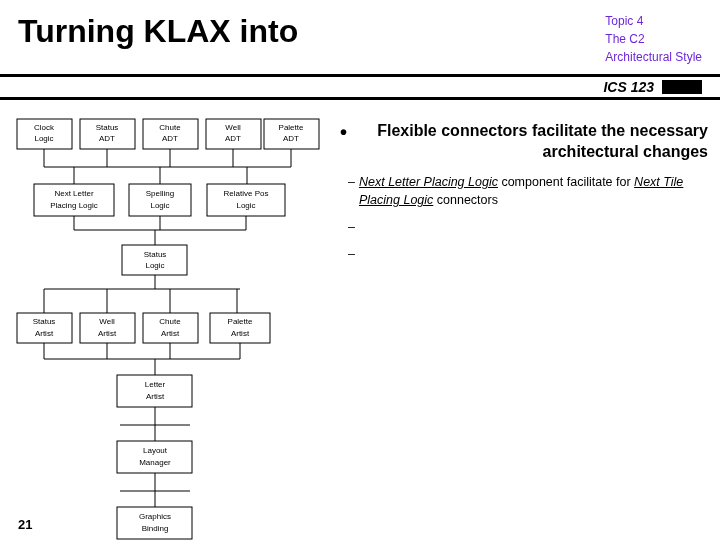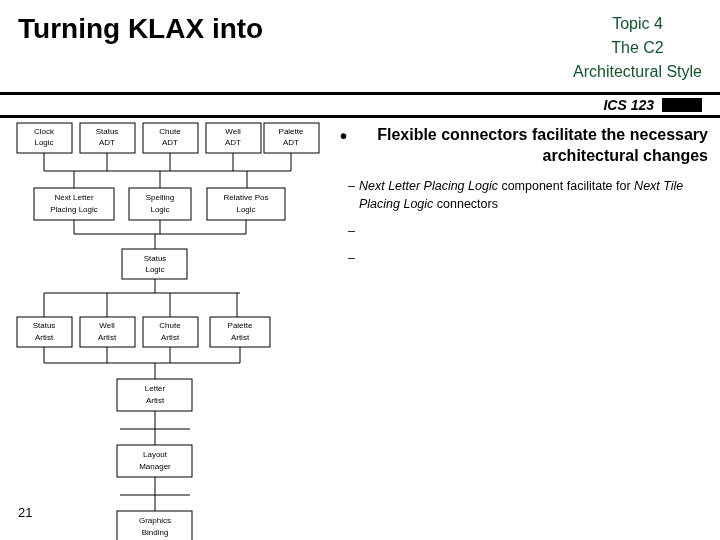--- a/index.html
+++ b/index.html
@@ -14,41 +14,41 @@
 
     
     #header {
       display: flex;
       justify-content: space-between;
       align-items: flex-start;
       padding: 12px 18px 8px 18px;
       background: #fff;
     }
     #main-title {
-      font-size: 28px;
+      font-size: 32px;
       font-weight: bold;
       line-height: 1.2;
       color: #000;
     }
     #topic-block {
-      font-size: 16px;
-      color: #14532d;
-      text-align: center;
+      font-size: 12px;
+      color: #6d28d9;
+      text-align: left;
       line-height: 1.5;
     }
 
     
     #ics-bar {
       display: flex;
       justify-content: flex-end;
       align-items: center;
       padding: 2px 18px;
       border-top: 3px solid #000;
       border-bottom: 3px solid #000;
-      margin-bottom: 3px;
+      margin-bottom: 17px;
     }
     #ics-label {
       font-size: 14px;
       font-style: italic;
       font-weight: bold;
       color: #000;
       margin-right: 8px;
     }
 
     
@@ -100,35 +100,35 @@
       line-height: 1.5;
     }
     .sub-bullet {
       margin-bottom: 8px;
       display: flex;
       gap: 4px;
     }
     .sub-bullet-dash {
       flex-shrink: 0;
     }
-    .italic { font-style: italic; }
+    .italic { font-style: italic; text-decoration: underline; }
 
     
     #diagram svg {
       position: absolute;
       top: 0; left: 0;
     }
 
     
     #page-num {
       position: absolute;
-      bottom: 20px;
+      bottom: 8px;
       left: 18px;
       font-size: 13px;
-      font-weight: normal;
+      font-weight: bold;
     }
   </style>
 </head>
 <body>
 
 <div id="header">
   <div id="main-title">
     <span>Turning KLAX into</span><br>
   </div>
   <div id="topic-block">

